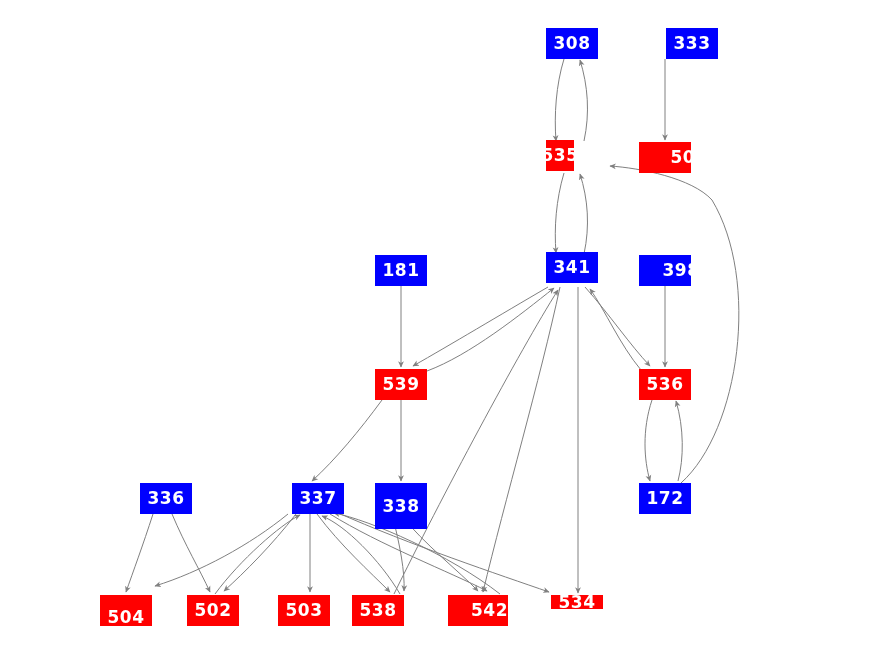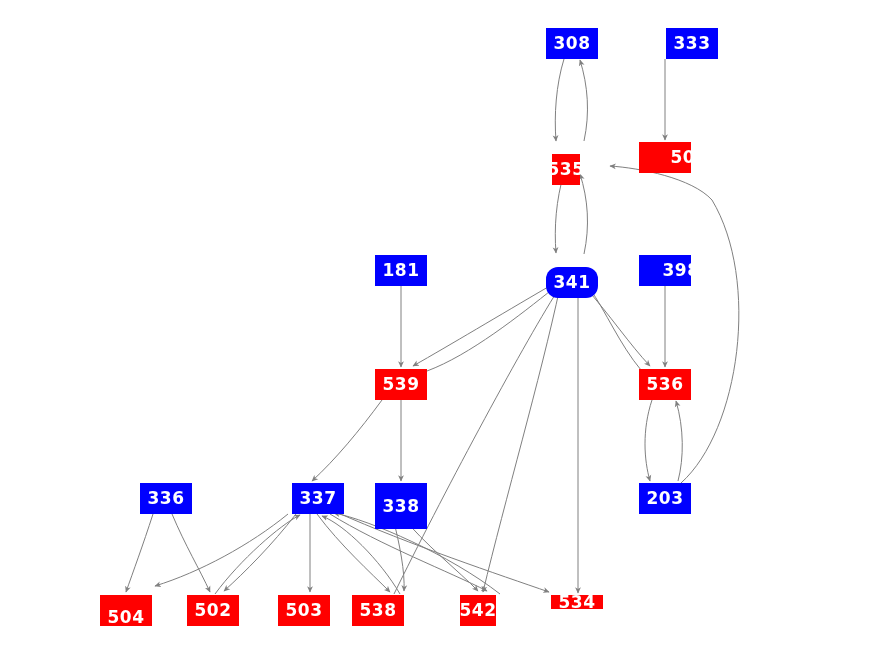--- a/index.html
+++ b/index.html
@@ -86,43 +86,43 @@
       </g>
   </svg>
 
   <div id="nodes">
       <div class="node node-blue" style="left: 546px; top: 28px; width: 52px; height: 31px;">
         <span class="node-label">308</span>
       </div>
       <div class="node node-blue" style="left: 639px; top: 28px; width: 52px; height: 31px; margin-left: 27px;">
         <span class="node-label">333</span>
       </div>
-      <div class="node node-red" style="left: 546px; top: 154px; width: 28px; height: 31px; margin-left: 6px;">
+      <div class="node node-red" style="left: 546px; top: 140px; width: 28px; height: 31px;">
         <span class="node-label">535</span>
       </div>
       <div class="node node-red" style="left: 639px; top: 142px; width: 52px; height: 31px; padding-left: 48px;">
         <span class="node-label">501</span>
       </div>
       <div class="node node-blue" style="left: 375px; top: 255px; width: 52px; height: 31px;">
         <span class="node-label">181</span>
       </div>
-      <div class="node node-blue" style="left: 546px; top: 267px; width: 52px; height: 31px; border-radius: 12px;">
+      <div class="node node-blue" style="left: 546px; top: 252px; width: 52px; height: 31px;">
         <span class="node-label">341</span>
       </div>
       <div class="node node-blue" style="left: 639px; top: 255px; width: 52px; height: 31px; padding-left: 32px;">
         <span class="node-label">398</span>
       </div>
       <div class="node node-red" style="left: 375px; top: 369px; width: 52px; height: 31px;">
         <span class="node-label">539</span>
       </div>
       <div class="node node-red" style="left: 639px; top: 369px; width: 52px; height: 31px;">
         <span class="node-label">536</span>
       </div>
       <div class="node node-blue" style="left: 639px; top: 483px; width: 52px; height: 31px;">
-        <span class="node-label">203</span>
+        <span class="node-label">172</span>
       </div>
       <div class="node node-blue" style="left: 140px; top: 483px; width: 52px; height: 31px;">
         <span class="node-label">336</span>
       </div>
       <div class="node node-blue" style="left: 284px; top: 483px; width: 52px; height: 31px; margin-left: 8px;">
         <span class="node-label">337</span>
       </div>
       <div class="node node-blue" style="left: 375px; top: 483px; width: 52px; height: 46px;">
         <span class="node-label">338</span>
       </div>
@@ -131,21 +131,21 @@
       </div>
       <div class="node node-red" style="left: 187px; top: 595px; width: 52px; height: 31px;">
         <span class="node-label">502</span>
       </div>
       <div class="node node-red" style="left: 278px; top: 595px; width: 52px; height: 31px;">
         <span class="node-label">503</span>
       </div>
       <div class="node node-red" style="left: 352px; top: 595px; width: 52px; height: 31px;">
         <span class="node-label">538</span>
       </div>
-      <div class="node node-red" style="left: 460px; top: 595px; width: 36px; height: 31px;">
+      <div class="node node-red" style="left: 448px; top: 595px; width: 60px; height: 31px; justify-content: flex-end;">
         <span class="node-label">542</span>
       </div>
       <div class="node node-red" style="left: 551px; top: 595px; width: 52px; height: 14px;">
         <span class="node-label">534</span>
       </div>
     </div>
 
 </div>
 
 </body></html>

